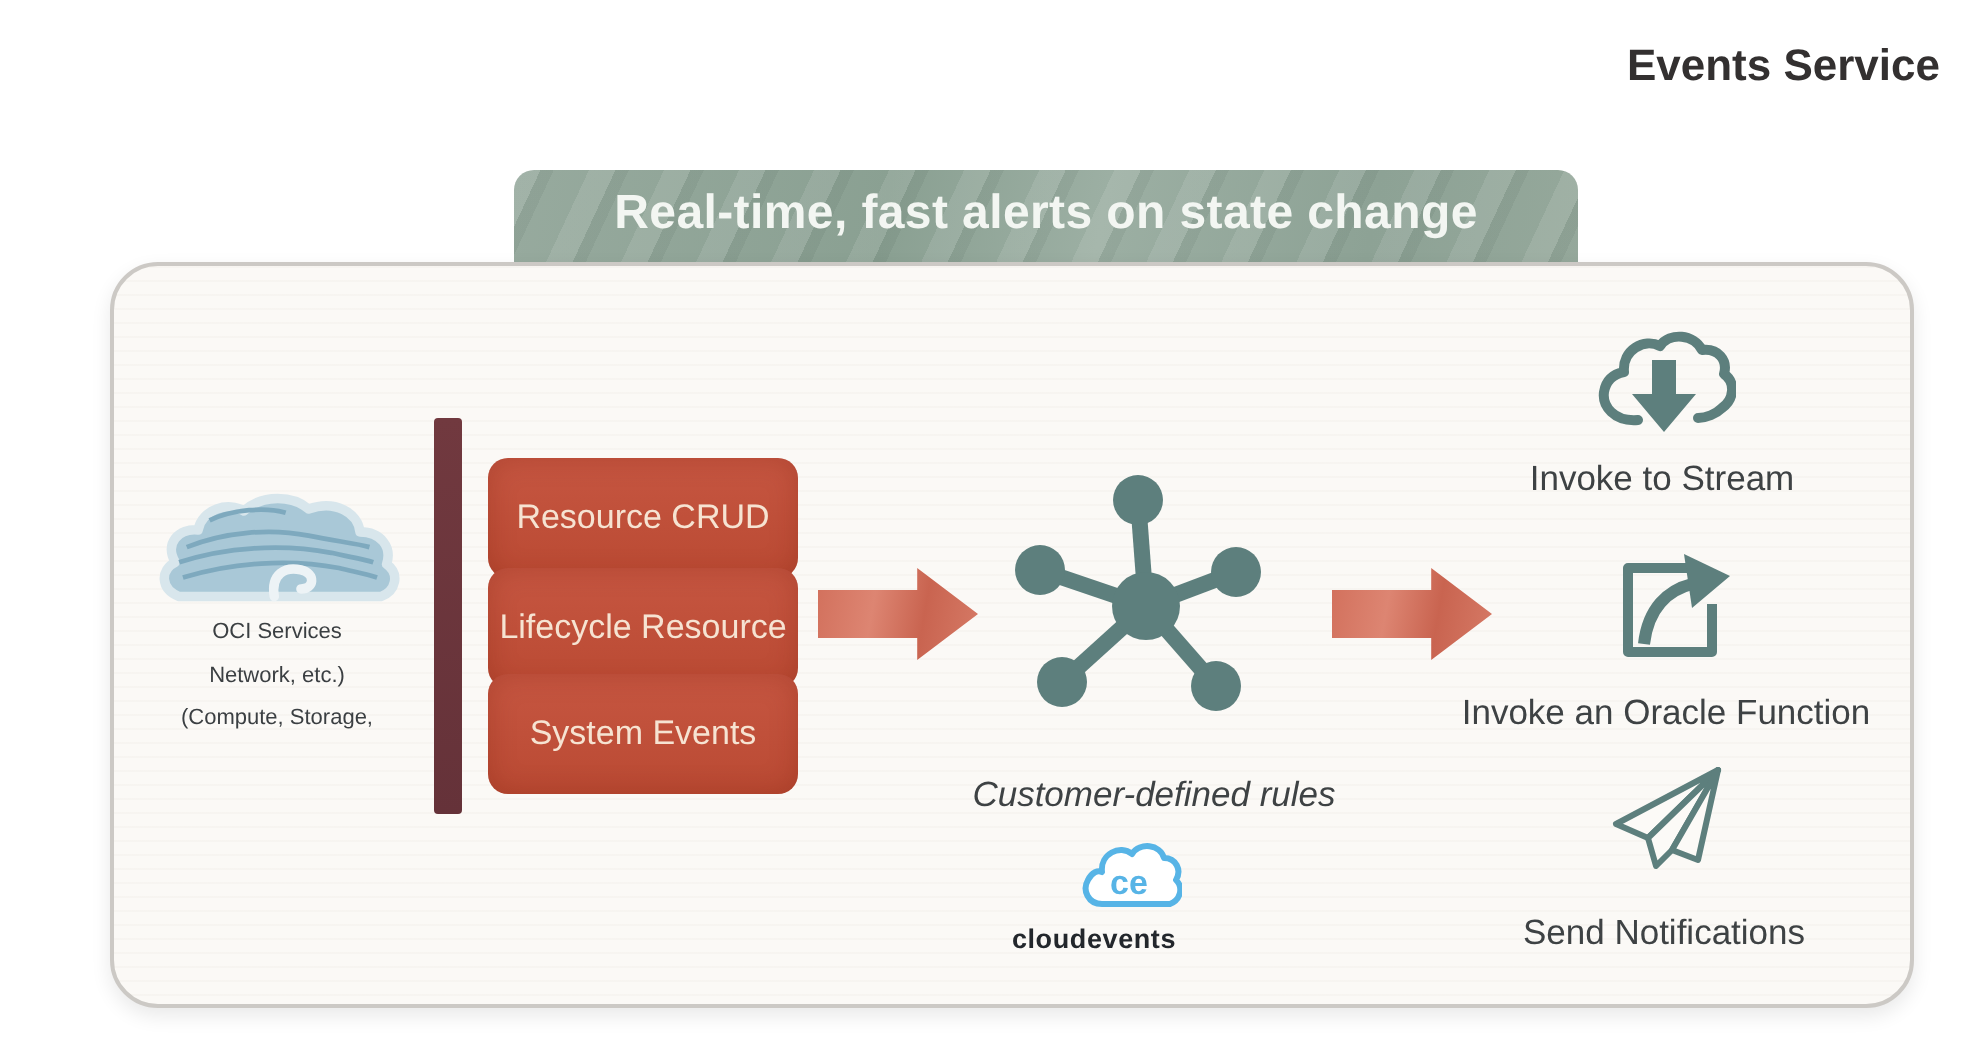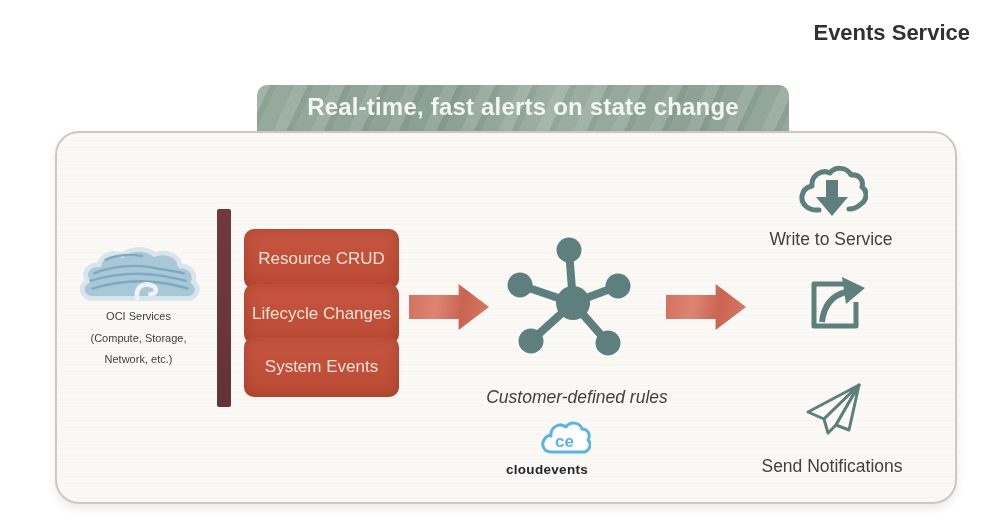--- a/index.html
+++ b/index.html
@@ -89,28 +89,28 @@
     <svg class="oci-cloud" viewBox="0 0 130 62">
       <path d="M12 56 C2 52 2 42 10 38 C4 28 12 20 22 21 C24 10 38 6 46 11 C56 2 72 3 80 10 C94 5 106 12 107 22 C118 22 124 30 121 39 C128 44 126 53 118 56 Z" fill="#a9c8d7" stroke="#d8e6ec" stroke-width="5" stroke-linejoin="round"></path>
       <path d="M28 16 C40 10 58 9 68 12" fill="none" stroke="#7ea9be" stroke-width="2.5"></path>
       <path d="M16 30 C36 22 60 20 80 24 C95 27 105 28 112 30" fill="none" stroke="#7ea9be" stroke-width="2.5"></path>
       <path d="M12 38 C36 30 66 28 92 33 C100 35 108 36 114 38" fill="none" stroke="#7ea9be" stroke-width="2.5"></path>
       <path d="M14 46 C40 38 70 36 96 41 C104 43 110 44 116 46" fill="none" stroke="#7ea9be" stroke-width="2.5"></path>
       <path d="M62 56 C60 44 68 40 76 42 C84 44 83 52 76 52" fill="none" stroke="#edf3f6" stroke-width="5" stroke-linecap="round"></path>
     </svg>
     <div class="oci-label">
       <span>OCI Services</span>
+      <span>Network, etc.)</span>
       <span>(Compute, Storage,</span>
-      <span>Network, etc.)</span>
     </div>
 
     <div class="stream-bar"></div>
 
     <div class="btn btn1">Resource CRUD</div>
-    <div class="btn btn2">Lifecycle Changes</div>
+    <div class="btn btn2">Lifecycle Resource</div>
     <div class="btn btn3">System Events</div>
 
     <div class="arrow arrow1"></div>
 
     <svg class="hub" viewBox="0 0 130 122">
       <g stroke="#5d7f7d" stroke-width="8">
         <line x1="68" y1="67" x2="64" y2="14"></line>
         <line x1="68" y1="67" x2="15" y2="49"></line>
         <line x1="68" y1="67" x2="113" y2="50"></line>
         <line x1="68" y1="67" x2="26" y2="105"></line>
@@ -132,27 +132,28 @@
       <text x="16" y="28" font-size="17" font-weight="bold" fill="#57b4e6">ce</text>
     </svg>
     <div class="ce-text">cloudevents</div>
 
     <div class="arrow arrow2"></div>
 
     <svg class="out-icon-1" viewBox="0 0 72 58">
       <path d="M23 47 C11 48 5 40 6 33 C7 27 11 24 16 23 C15 12 26 6 34 10 C39 3 51 4 55 12 C63 11 68 17 66 24 C72 28 71 37 65 41 C62 44 57 46 53 46" fill="none" stroke="#5d7f7d" stroke-width="5" stroke-linecap="round" stroke-linejoin="round"></path>
       <path d="M30 17 h12 v17 h10 l-16 19 -16 -19 h10 z" fill="#5d7f7d"></path>
     </svg>
-    <div class="out-label out-label-1">Write to Service</div>
+    <div class="out-label out-label-1">Invoke to Stream</div>
 
     <svg class="out-icon-2" viewBox="0 0 66 62">
       <path d="M44 13 H13 V55 H55 V31" fill="none" stroke="#5d7f7d" stroke-width="5" stroke-linejoin="round"></path>
       <path d="M21 51 C23 33 33 24 45 21" fill="none" stroke="#5d7f7d" stroke-width="6"></path>
       <polygon points="41,6 64,17 45,33" fill="#5d7f7d"></polygon>
     </svg>
+    <div class="out-label out-label-2">Invoke an Oracle Function</div>
 
     <svg class="out-icon-3" viewBox="0 0 64 58">
       <g fill="#fcfaf7" stroke="#5d7f7d" stroke-width="3" stroke-linejoin="round">
         <path d="M58 5 L7 32 L23 39 Z"></path>
         <path d="M58 5 L23 39 L27 53 L35 45 Z"></path>
         <path d="M58 5 L35 45 L48 50 Z"></path>
       </g>
     </svg>
     <div class="out-label out-label-3">Send Notifications</div>
 

